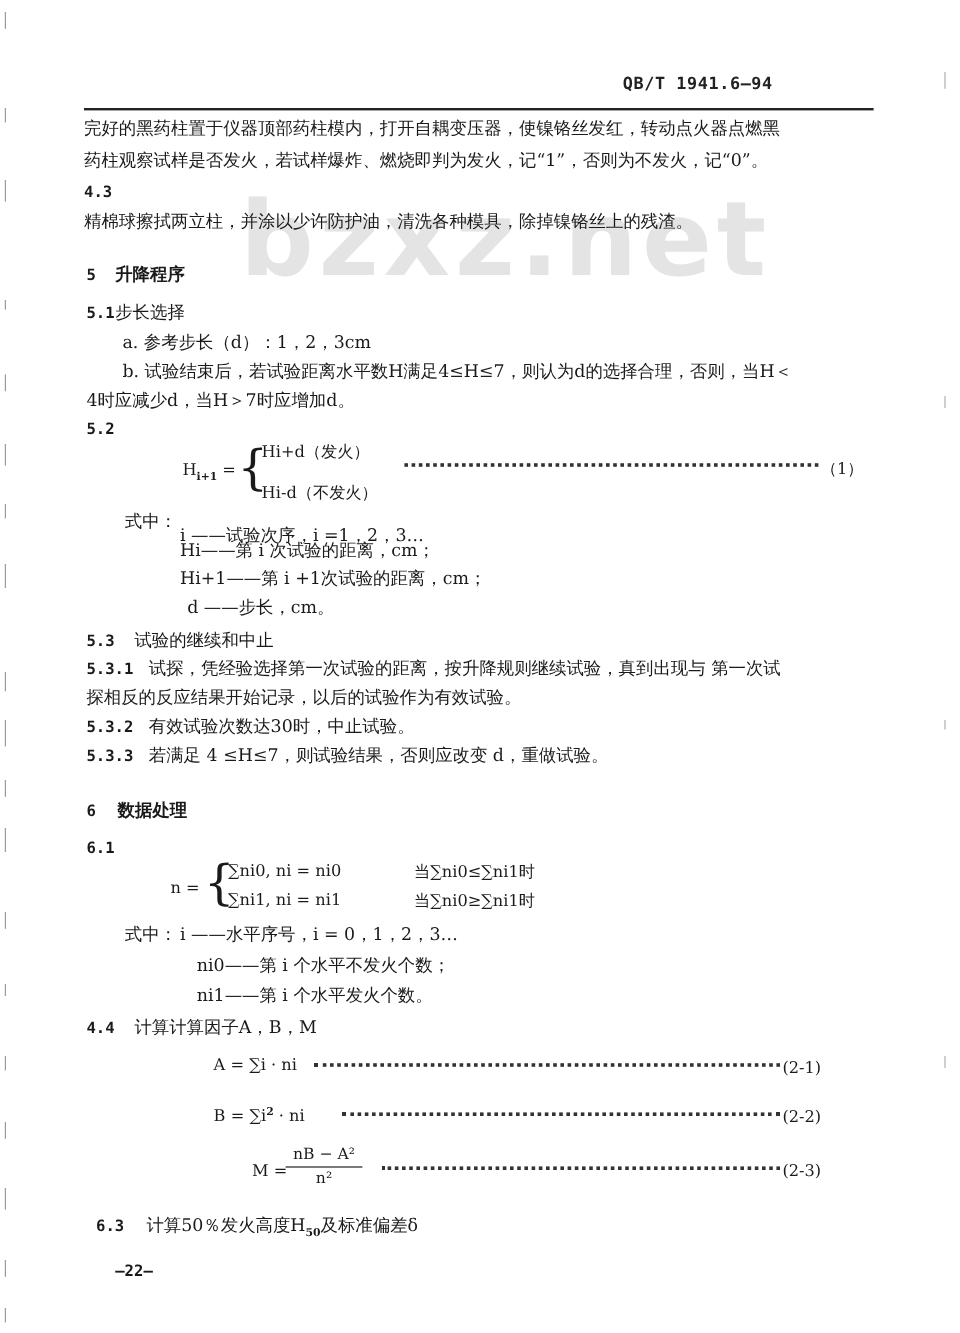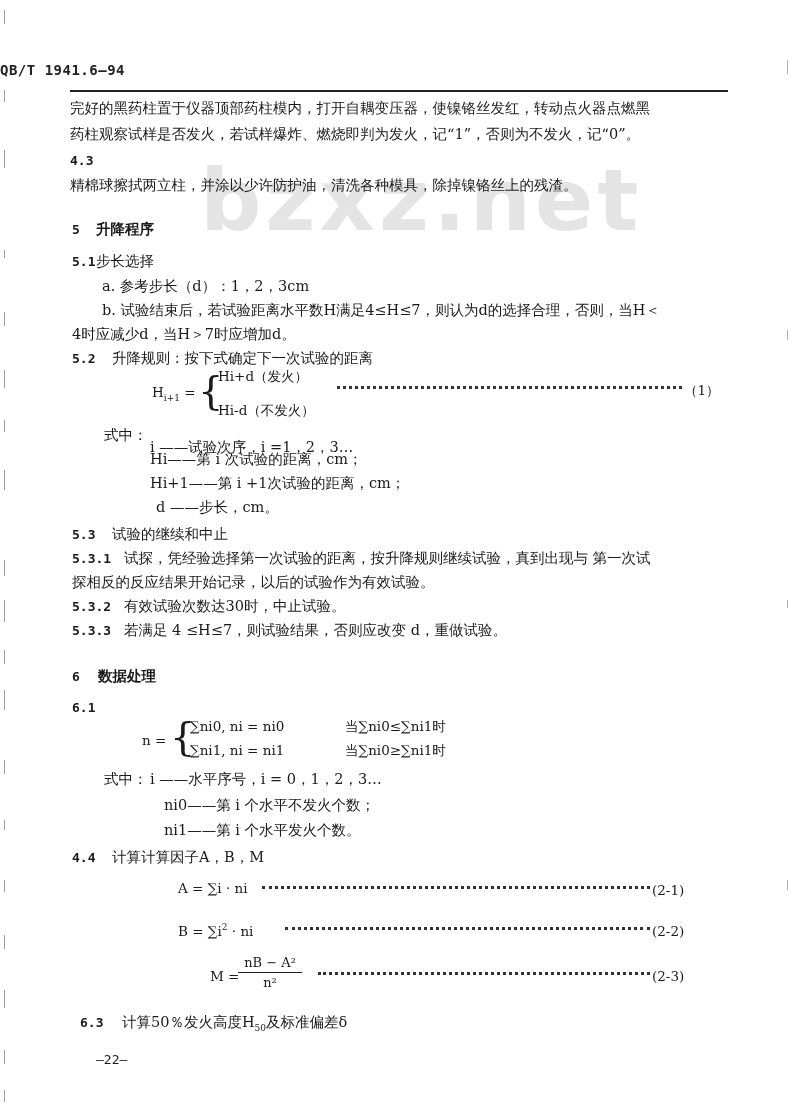--- a/index.html
+++ b/index.html
@@ -12,39 +12,39 @@
     .scanmarks { position: absolute; left: 4px; top: 0; width: 3px; height: 1111px; }
     .scanmarks span { position: absolute; left: 0; width: 1px; background: #9a9a9a; }
     .scanmarks-r { position: absolute; right: 10px; top: 0; width: 3px; height: 1111px; }
     .scanmarks-r span { position: absolute; left: 0; width: 1px; background: #b0b0b0; }
     .watermark {
       position: absolute; left: 200px; top: 150px;
       font-family: "DejaVu Sans", sans-serif; font-weight: bold;
       font-size: 86px; letter-spacing: 4px; color: #e4e4e4; z-index: 0;
     }
     .header {
-      position: absolute; left: 0; top: 62px; width: 644px; text-align: left;
+      position: absolute; left: 0; top: 62px; width: 644px; text-align: right;
       font-family: "DejaVu Sans Mono", monospace; font-weight: bold; font-size: 14px;
       letter-spacing: 0.5px; color: #222;
     }
     .rule { position: absolute; left: 70px; top: 90px; width: 658px; height: 0; border-top: 2px solid #222; }
     .t { position: absolute; font-size: 14.5px; white-space: nowrap; z-index: 1; line-height: 1; }
     .b { font-weight: bold; }
     .num { font-family: "DejaVu Sans Mono", monospace; font-weight: bold; font-size: 13px; }
     .formula { position: absolute; z-index: 1; font-size: 13.5px; white-space: nowrap; }
     .brace { position: absolute; font-size: 40px; line-height: 1; font-weight: 300; }
     .dots {
       position: absolute; height: 6px; overflow: hidden; z-index: 1;
       border-bottom: 3px dotted #333;
     }
     .eqnum { position: absolute; font-size: 13.5px; white-space: nowrap; z-index: 1; }
     .frac { position: absolute; text-align: center; font-size: 13px; }
     .frac .bar { border-top: 1px solid #222; margin: 2px 0; }
-    sub, sup { font-size: 9px; }
-    .pageno { position: absolute; font-family: "DejaVu Sans Mono", monospace; font-weight: normal; font-size: 13px; }
+    sub, sup { font-size: 9px; font-weight: bold; }
+    .pageno { position: absolute; font-family: "DejaVu Sans Mono", monospace; font-weight: bold; font-size: 13px; }
   </style>
 </head>
 <body>
 
 <div class="page">
 
   <div class="scanmarks">
     <span style="top:10px;height:14px"></span>
       <span style="top:90px;height:12px"></span>
     <span style="top:150px;height:18px"></span>
@@ -85,21 +85,20 @@
   <div class="t num" style="left:72px;top:223px">5</div>
   <div class="t b" style="left:96px;top:222px">升降程序</div>
 
   <div class="t num" style="left:72px;top:255px">5.1</div>
   <div class="t" style="left:96px;top:254px">步长选择</div>
   <div class="t" style="left:102px;top:279px">a. 参考步长（d）：1，2，3cm</div>
   <div class="t" style="left:102px;top:303px">b. 试验结束后，若试验距离水平数H满足4≤H≤7，则认为d的选择合理，否则，当H＜</div>
   <div class="t" style="left:72px;top:327px">4时应减少d，当H＞7时应增加d。</div>
 
   <div class="t num" style="left:72px;top:352px">5.2</div>
-  <div class="t" style="left:112px;top:351px">升降规则：按下式确定下一次试验的距离</div>
 
   <div class="formula" style="left:152px;top:384px">
     <span>H</span><sub>i+1</sub><span> =</span>
   </div>
   <div class="brace" style="left:198px;top:370px">{</div>
   <div class="formula" style="left:218px;top:368px">Hi+d（发火）</div>
   <div class="formula" style="left:218px;top:402px">Hi-d（不发火）</div>
   <div class="dots" style="left:337px;top:380px;width:345px"></div>
   <div class="eqnum" style="left:684px;top:382px">（1）</div>
 

